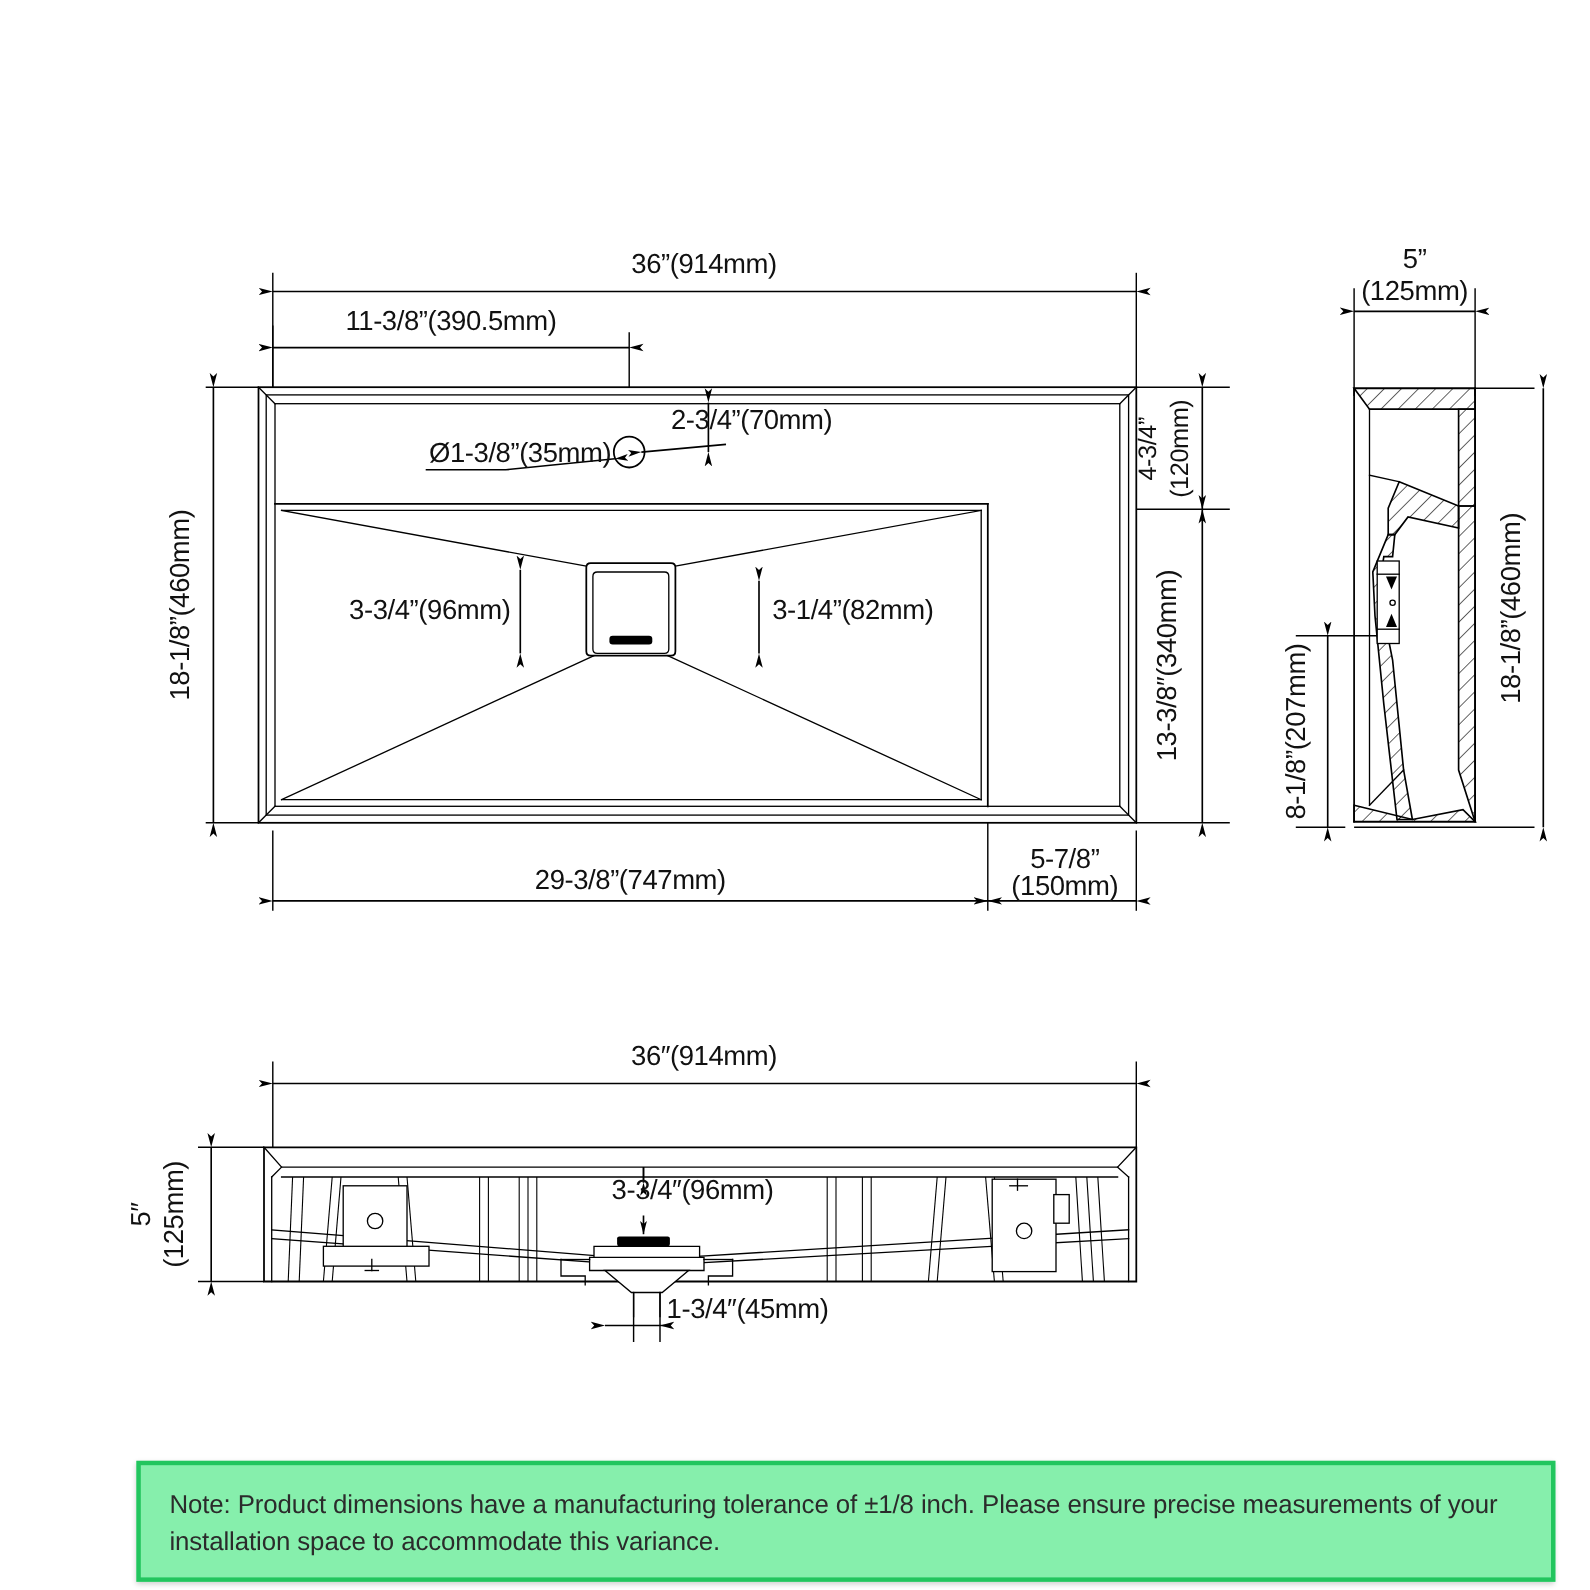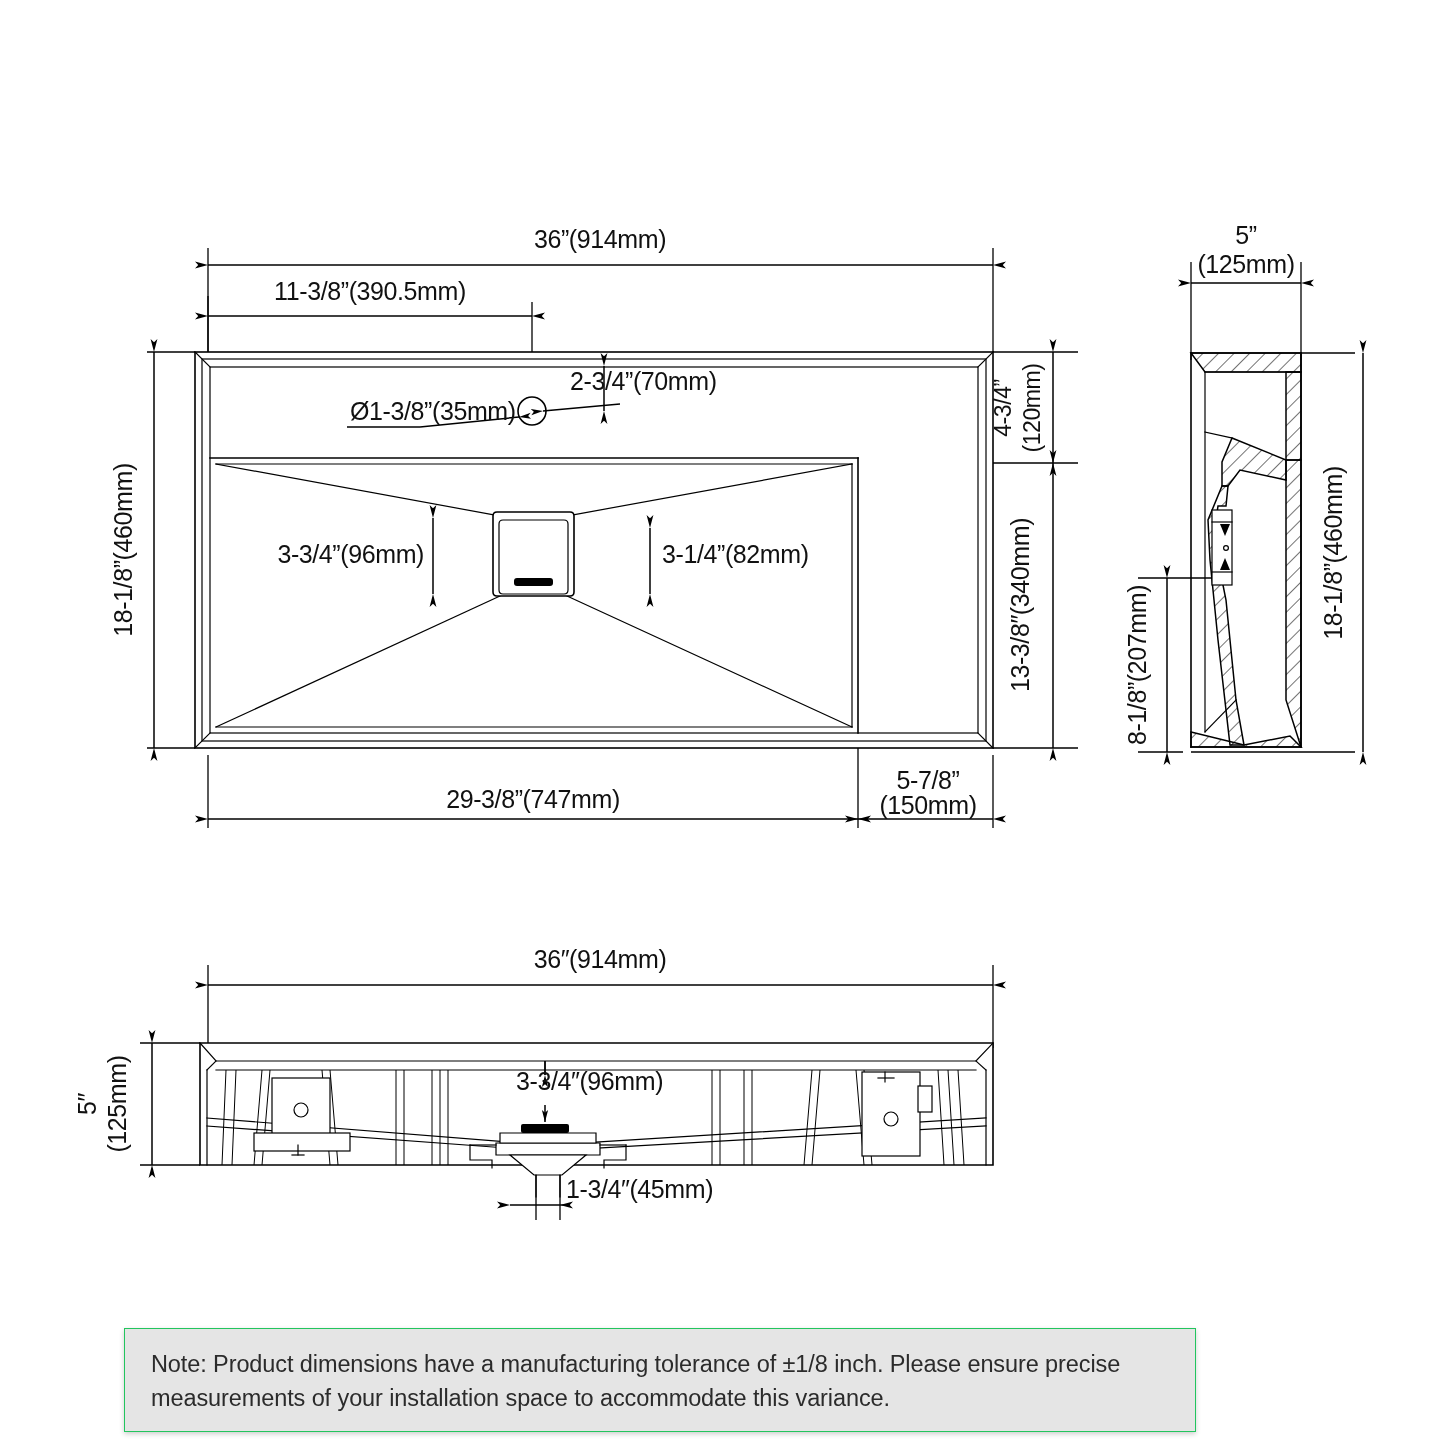--- a/index.html
+++ b/index.html
@@ -12,20 +12,21 @@
     height: 1445px;
     font-family: "Liberation Sans", sans-serif;
     position: relative;
     overflow: hidden;
   }
   #sheet {
     position: absolute;
     left: 0; top: 0;
     width: 1210px;
     height: 1445px;
+    padding-left: 40px;
   }
   svg { display: block; }
   .ln   { stroke: #000; stroke-width: 1.6; fill: none; stroke-linecap: square; }
   .ln-t { stroke: #000; stroke-width: 1.2; fill: none; stroke-linecap: square; }
   .ln-h { stroke: #000; stroke-width: 1.0; fill: none; }
   .dim  { stroke: #000; stroke-width: 1.5; fill: none; }
   .ext  { stroke: #000; stroke-width: 1.3; fill: none; }
   .solidfill { fill: #000; stroke: none; }
   .nofill { fill: none; }
   .whitefill { fill: #fff; }
@@ -38,24 +39,24 @@
   .dtext-sm {
     font-family: "Liberation Sans", sans-serif;
     font-size: 23px;
     fill: #111;
     letter-spacing: -0.4px;
   }
   .note-box {
     position: absolute;
     left: 124px;
     top: 1328px;
-    width: 1072px;
+    width: 1290px;
     min-height: 84px;
-    background: #e5e5e5;
-    border: 1px solid #22c55e;
+    background: #86efac;
+    border: 4px solid #22c55e;
     box-shadow: 0 2px 5px rgba(0,0,0,0.20);
     box-sizing: border-box;
     padding: 18px 26px 16px 26px;
   }
   .note-text {
     font-family: "Liberation Sans", sans-serif;
     font-size: 23.5px;
     line-height: 1.45;
     color: #2b2b2b;
     margin: 0;

